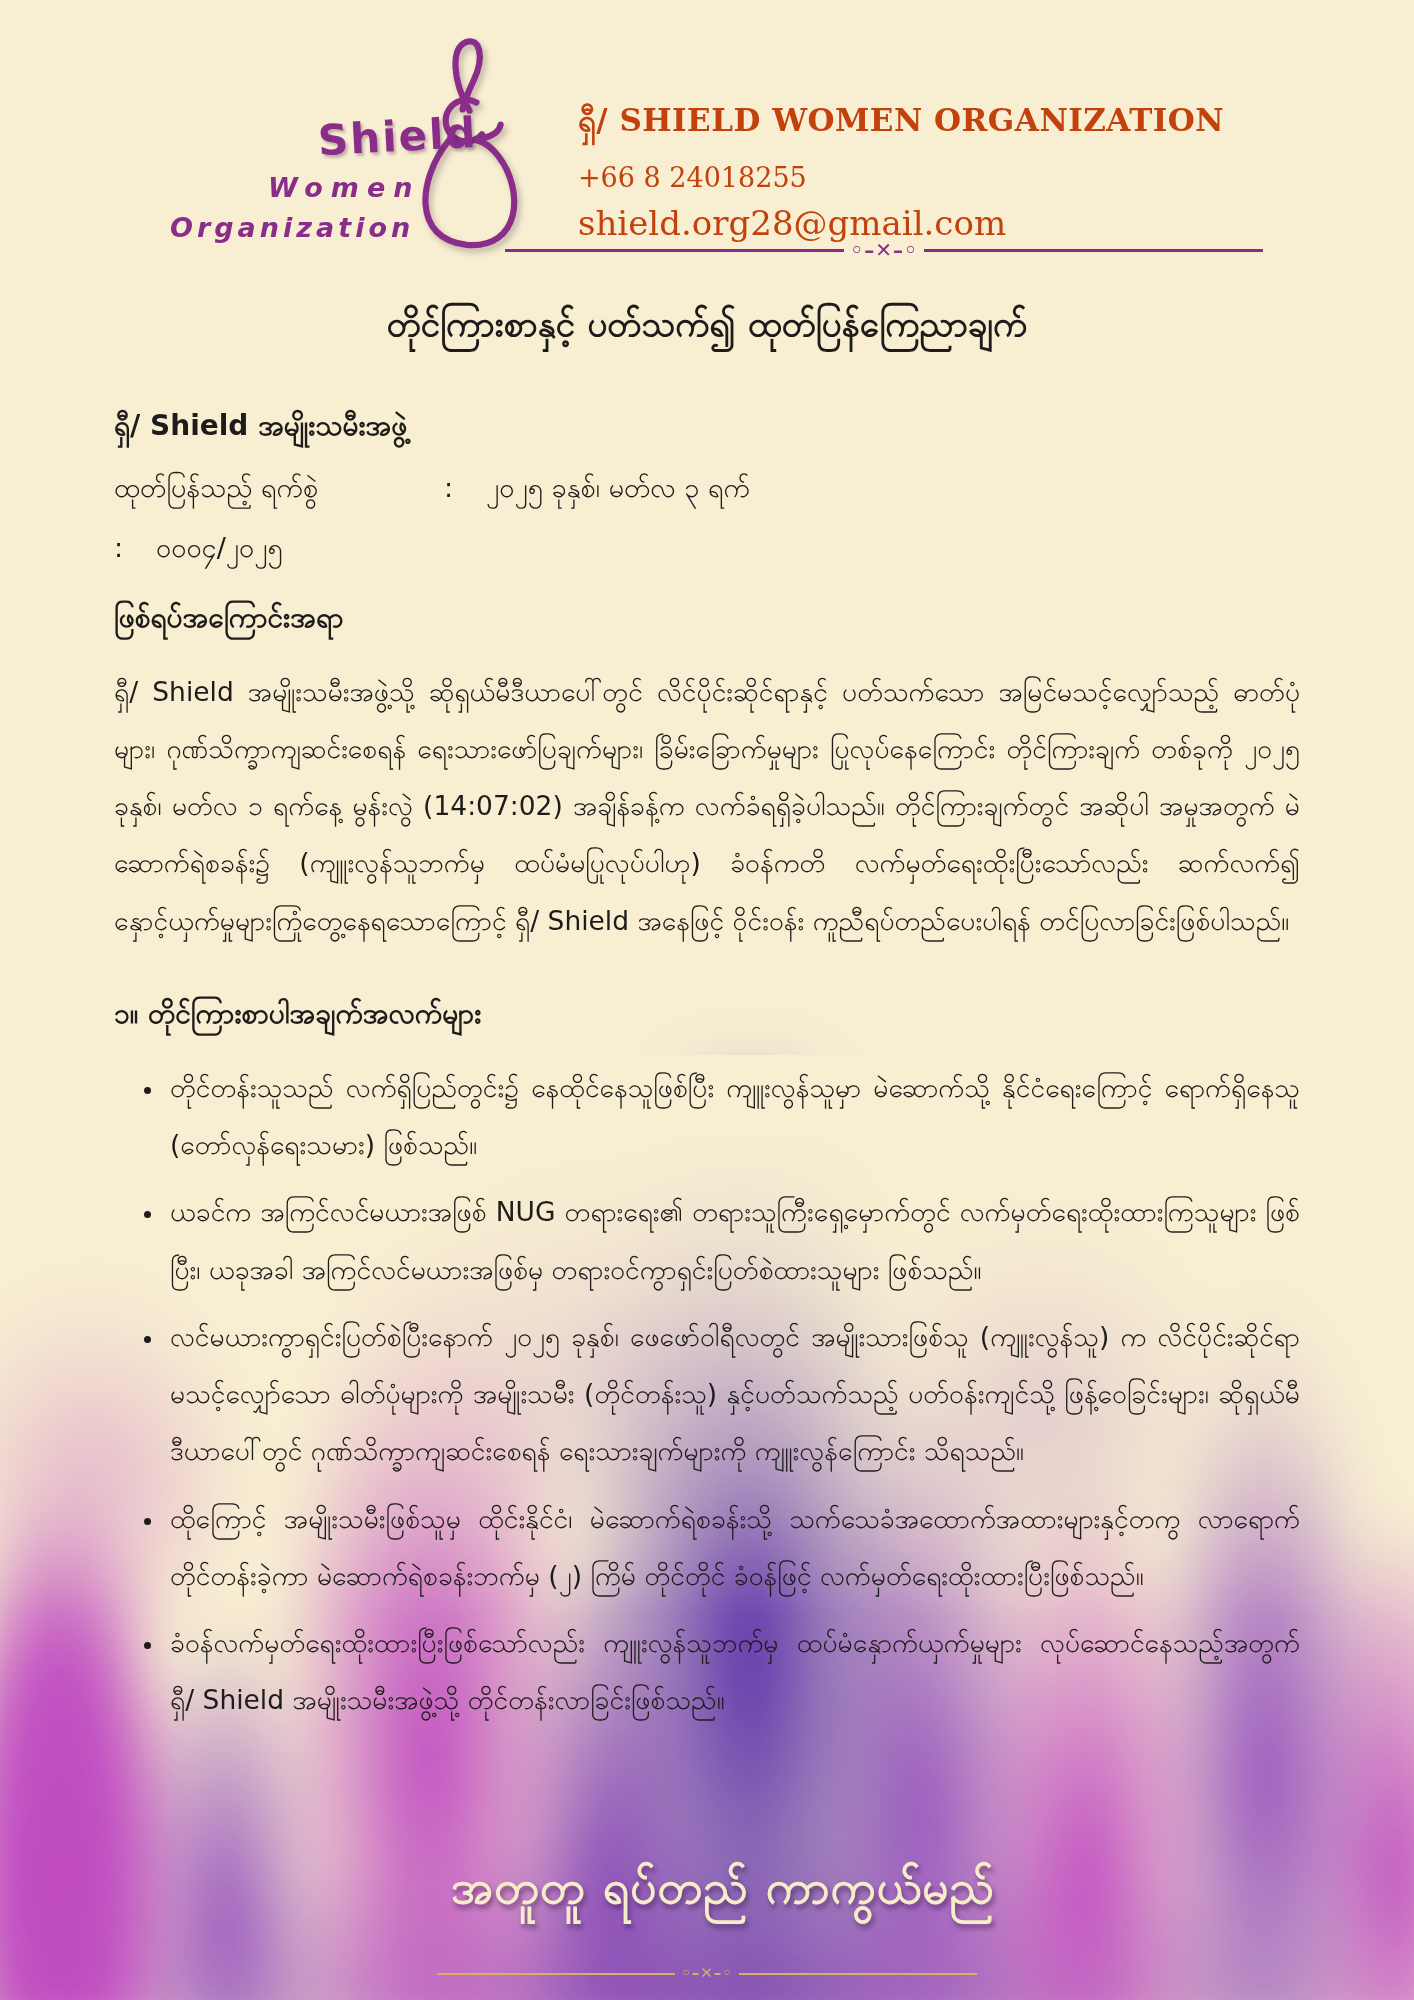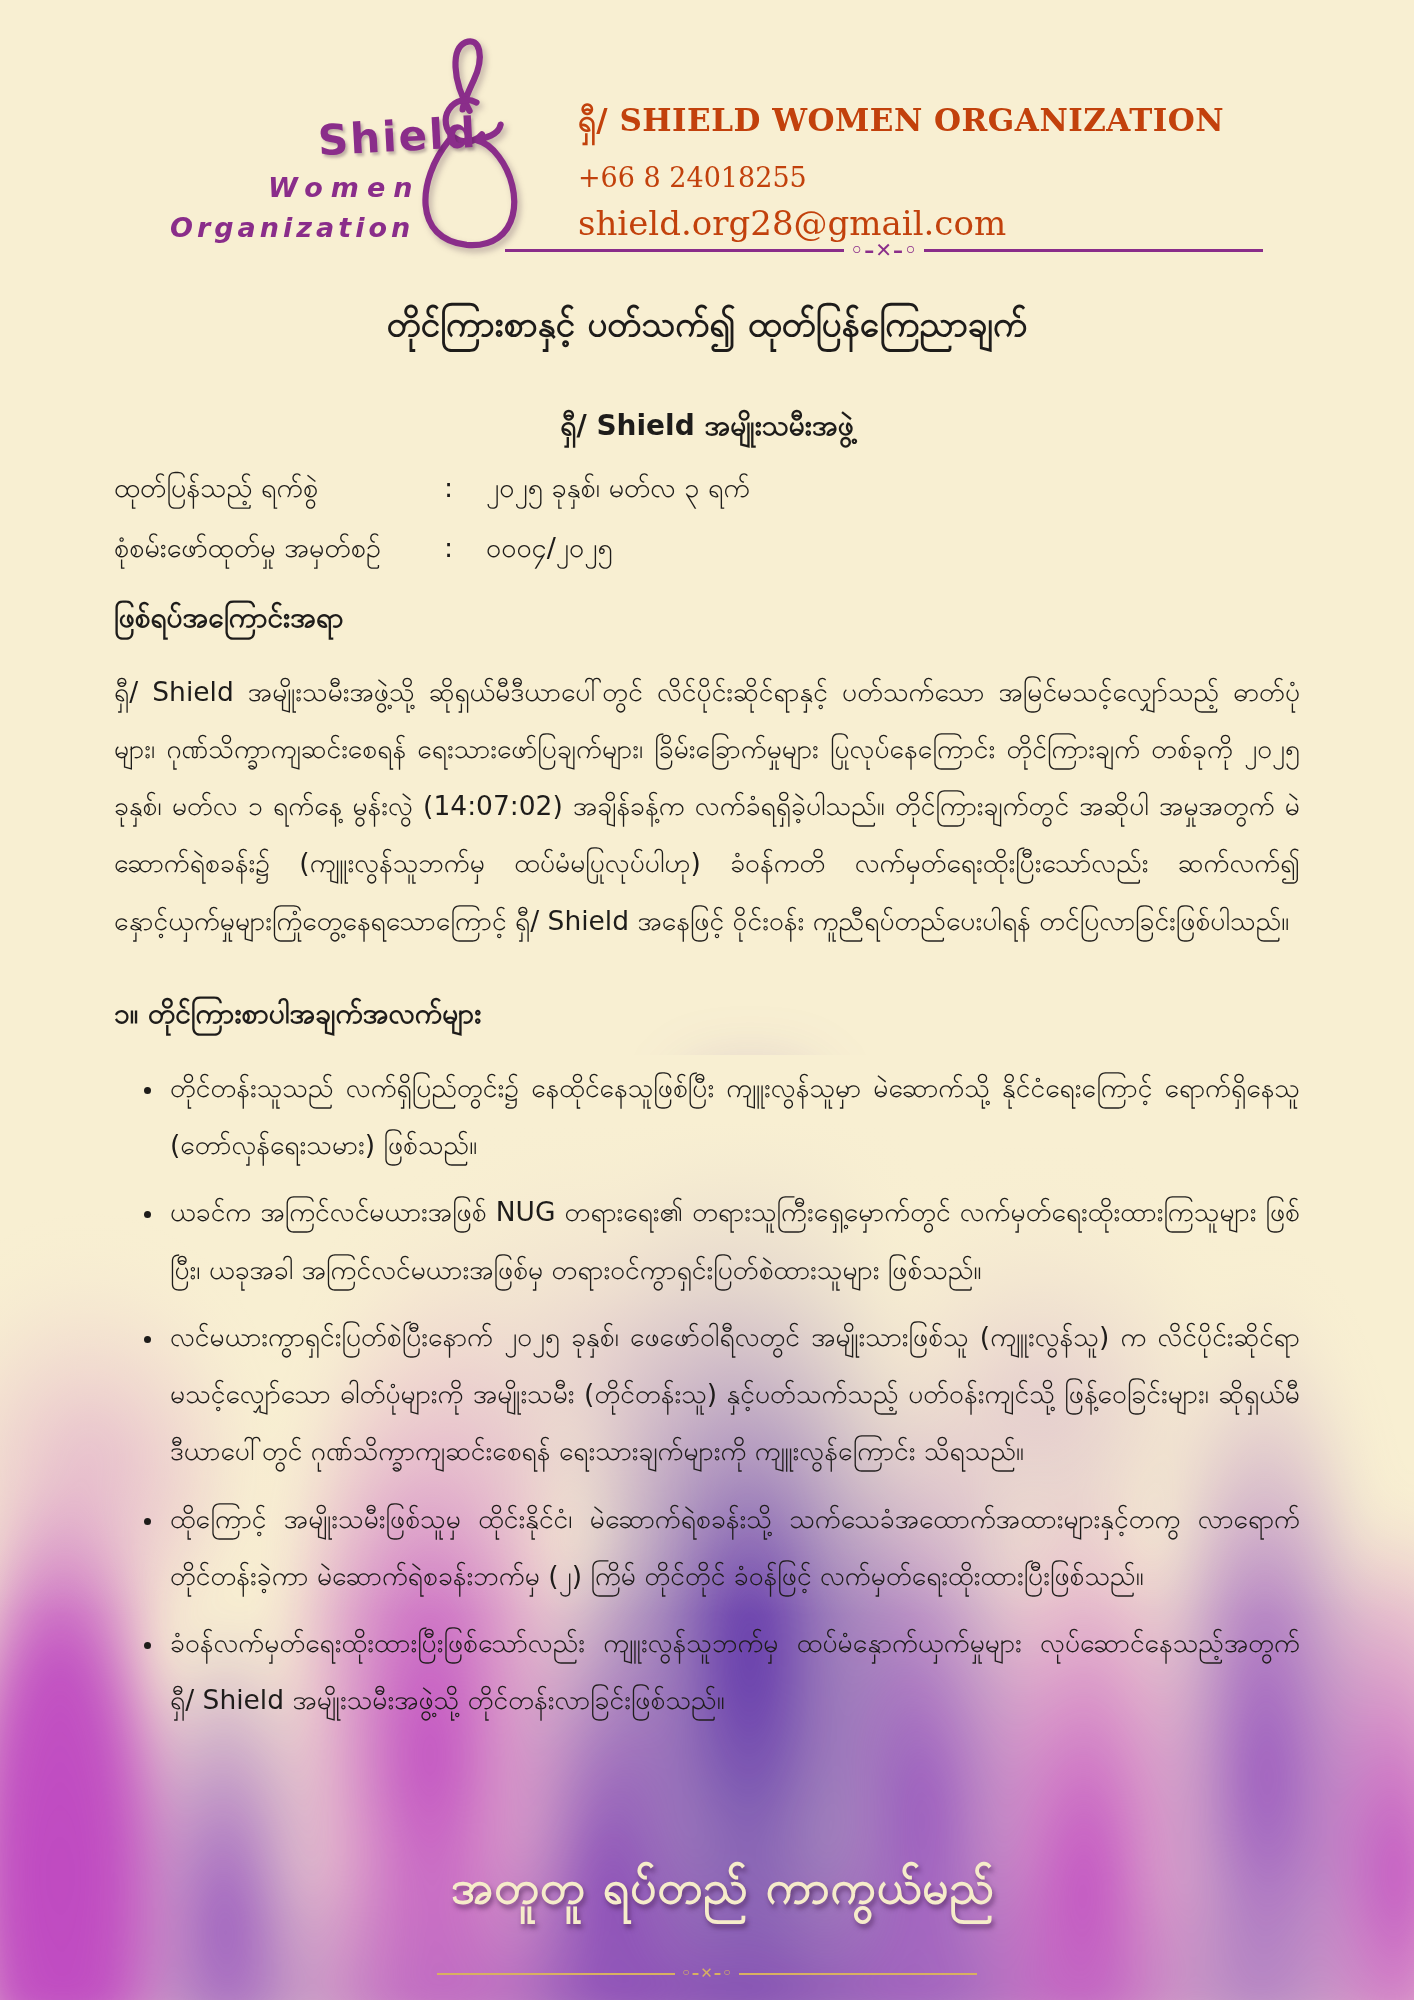--- a/index.html
+++ b/index.html
@@ -43,21 +43,21 @@
   .contact-org{font-size:31px;font-weight:bold;letter-spacing:.5px;}
   .contact-phone{font-size:27px;margin-top:16px;}
   .contact-email{font-size:34px;margin-top:10px;}
   .hdr-divider{position:absolute;left:505px;top:240px;width:758px;display:flex;align-items:center;color:#8a2d8a;}
   .divider-line{flex:1;height:0;border-top:3px solid #8a2d8a;}
   .divider-orn{padding:0 6px;font-size:20px;font-weight:bold;letter-spacing:1px;line-height:1;}
   
   .content{position:absolute;left:114px;top:300px;width:1186px;z-index:3;}
   .doc-title{text-align:center;font-size:35px;font-weight:bold;line-height:1.4;}
   .meta{margin-top:58px;}
-  .meta-org{font-size:28px;font-weight:bold;text-align:center;}
+  .meta-org{font-size:28px;font-weight:bold;}
   .meta-row{display:flex;margin-top:18px;font-size:27px;line-height:1.55;}
   .meta-label{width:330px;flex:0 0 auto;}
   .meta-sep{width:42px;flex:0 0 auto;}
   .section-heading{margin-top:30px;font-size:28px;font-weight:bold;}
   .para{margin-top:22px;font-size:26.5px;line-height:2.16;text-align:justify;}
   .para-2{margin-top:50px;}
   .facts-heading{margin-top:46px;}
   ul.facts{margin:22px 0 0 0;padding-left:50px;}
   ul.facts li{font-size:26.5px;line-height:2.16;text-align:justify;padding-left:6px;margin-top:10px;}
   ul.facts li::marker{font-size:22px;}
@@ -101,21 +101,20 @@
   <div class="doc-title">တိုင်ကြားစာနှင့် ပတ်သက်၍ ထုတ်ပြန်ကြေညာချက်</div>
 
   <div class="meta">
     <div class="meta-org">ရှီ/ Shield အမျိုးသမီးအဖွဲ့</div>
     <div class="meta-row">
       <span class="meta-label">ထုတ်ပြန်သည့် ရက်စွဲ</span>
       <span class="meta-sep">:</span>
       <span class="meta-value">၂၀၂၅ ခုနှစ်၊ မတ်လ ၃ ရက်</span>
     </div>
     <div class="meta-row">
-      <span class="meta-label">စုံစမ်းဖော်ထုတ်မှု အမှတ်စဉ်</span>
       <span class="meta-sep">:</span>
       <span class="meta-value">၀၀၀၄/၂၀၂၅</span>
     </div>
   </div>
 
   <div class="section-heading">ဖြစ်ရပ်အကြောင်းအရာ</div>
   <div class="para">ရှီ/ Shield အမျိုးသမီးအဖွဲ့သို့ ဆိုရှယ်မီဒီယာပေါ်တွင် လိင်ပိုင်းဆိုင်ရာနှင့် ပတ်သက်သော အမြင်မသင့်လျှော်သည့် ဓာတ်ပုံများ၊ ဂုဏ်သိက္ခာကျဆင်းစေရန် ရေးသားဖော်ပြချက်များ၊ ခြိမ်းခြောက်မှုများ ပြုလုပ်နေကြောင်း တိုင်ကြားချက် တစ်ခုကို ၂၀၂၅ ခုနှစ်၊ မတ်လ ၁ ရက်နေ့ မွန်းလွဲ (14:07:02) အချိန်ခန့်က လက်ခံရရှိခဲ့ပါသည်။ တိုင်ကြားချက်တွင် အဆိုပါ အမှုအတွက် မဲဆောက်ရဲစခန်း၌ (ကျူးလွန်သူဘက်မှ ထပ်မံမပြုလုပ်ပါဟု) ခံဝန်ကတိ လက်မှတ်ရေးထိုးပြီးသော်လည်း ဆက်လက်၍ နှောင့်ယှက်မှုများကြုံတွေ့နေရသောကြောင့် ရှီ/ Shield အနေဖြင့် ဝိုင်းဝန်း ကူညီရပ်တည်ပေးပါရန် တင်ပြလာခြင်းဖြစ်ပါသည်။</div>
 
   <div class="section-heading facts-heading">၁။ တိုင်ကြားစာပါအချက်အလက်များ</div>
   <ul class="facts">

